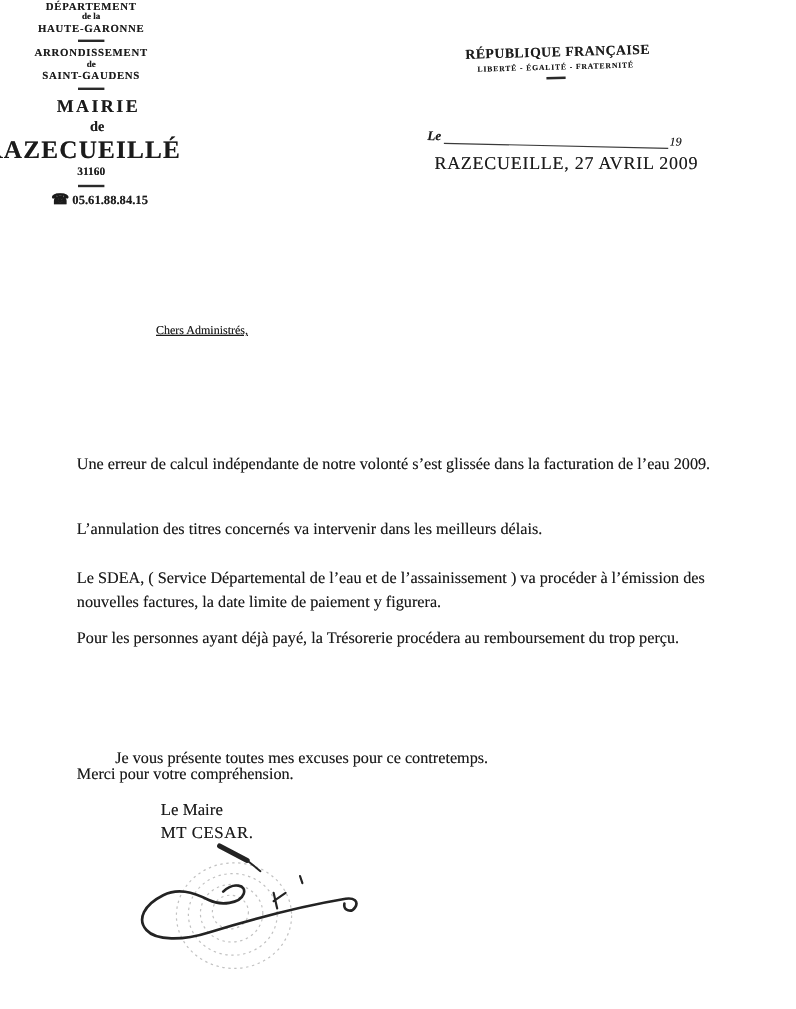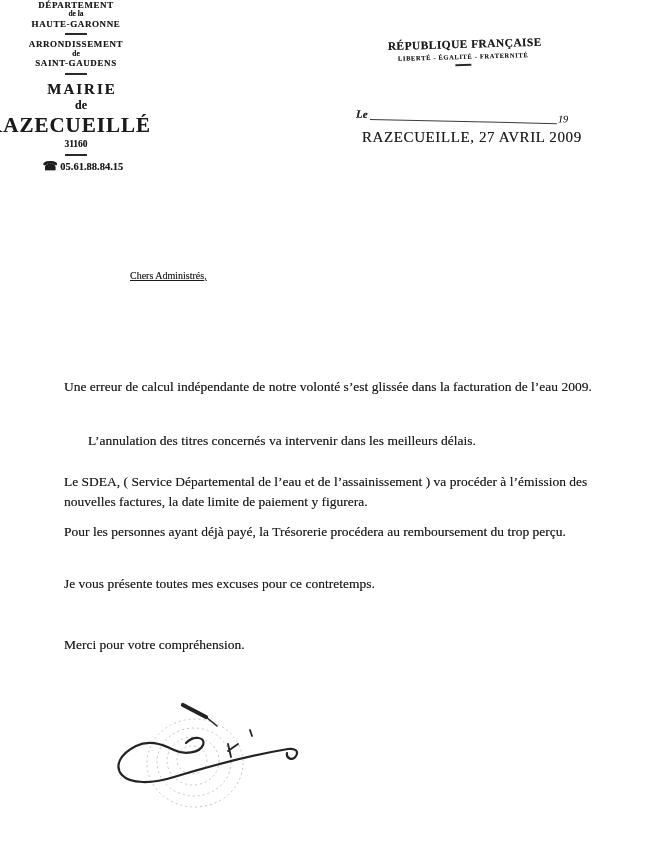--- a/index.html
+++ b/index.html
@@ -50,24 +50,24 @@
   .dl-19   { font-size: 10px; padding-left: 1px; }
   .citydate {
     position: absolute; left: 362px; top: 129px;
     font-size: 15px; letter-spacing: 0.6px; white-space: nowrap;
   }
 
   
   .salutation { position: absolute; left: 130px; top: 270px; font-size: 10px; text-decoration: underline; }
   .para { position: absolute; left: 64px; width: 565px; font-size: 13.5px; line-height: 20px; }
   .p0 { top: 363px; }
-  .p1 { top: 417px; margin-left: 24px; }
+  .p1 { top: 417px; }
   .p2 { top: 458px; }
   .p3 { top: 508px; }
-  .p4 { top: 560px; }
+  .p4 { top: 608px; margin-left: 32px; }
   .p5 { top: 621px; }
 
   .signoff { position: absolute; left: 134px; top: 666px; font-size: 14px; line-height: 19px; }
   .signoff .name { letter-spacing: 0.5px; }
 
   .signature { position: absolute; left: 90px; top: 693px; }
 </style>
 </head>
 <body>
 
@@ -107,20 +107,24 @@
   <div class="citydate">RAZECUEILLE, 27 AVRIL 2009</div>
 
   <div class="salutation">Chers Administrés,</div>
   <p class="para p0">Une erreur de calcul indépendante de notre volonté s’est glissée dans la facturation de l’eau 2009.</p>
   <p class="para p1">L’annulation des titres concernés va intervenir dans les meilleurs délais.</p>
   <p class="para p2">Le SDEA, ( Service Départemental de l’eau et de l’assainissement ) va procéder  à l’émission des nouvelles factures, la date limite de paiement y figurera.</p>
   <p class="para p3">Pour les personnes ayant déjà payé, la Trésorerie procédera au remboursement du trop perçu.</p>
   <p class="para p4">Je vous présente toutes mes excuses pour ce contretemps.</p>
   <p class="para p5">Merci pour votre compréhension.</p>
 
+  <div class="signoff">
+    <div>Le Maire</div>
+    <div class="name">MT CESAR.</div>
+  </div>
 
   <svg class="signature" width="250" height="140" viewBox="0 0 250 140">
 
     <g fill="none" stroke="#8f8f8f" stroke-width="1" stroke-dasharray="2,3" opacity="0.55">
       <ellipse cx="105" cy="70" rx="48" ry="44"></ellipse>
       <ellipse cx="104" cy="69" rx="37" ry="34"></ellipse>
       <ellipse cx="103" cy="68" rx="26" ry="24"></ellipse>
       <ellipse cx="102" cy="67" rx="15" ry="14"></ellipse>
     </g>
 

